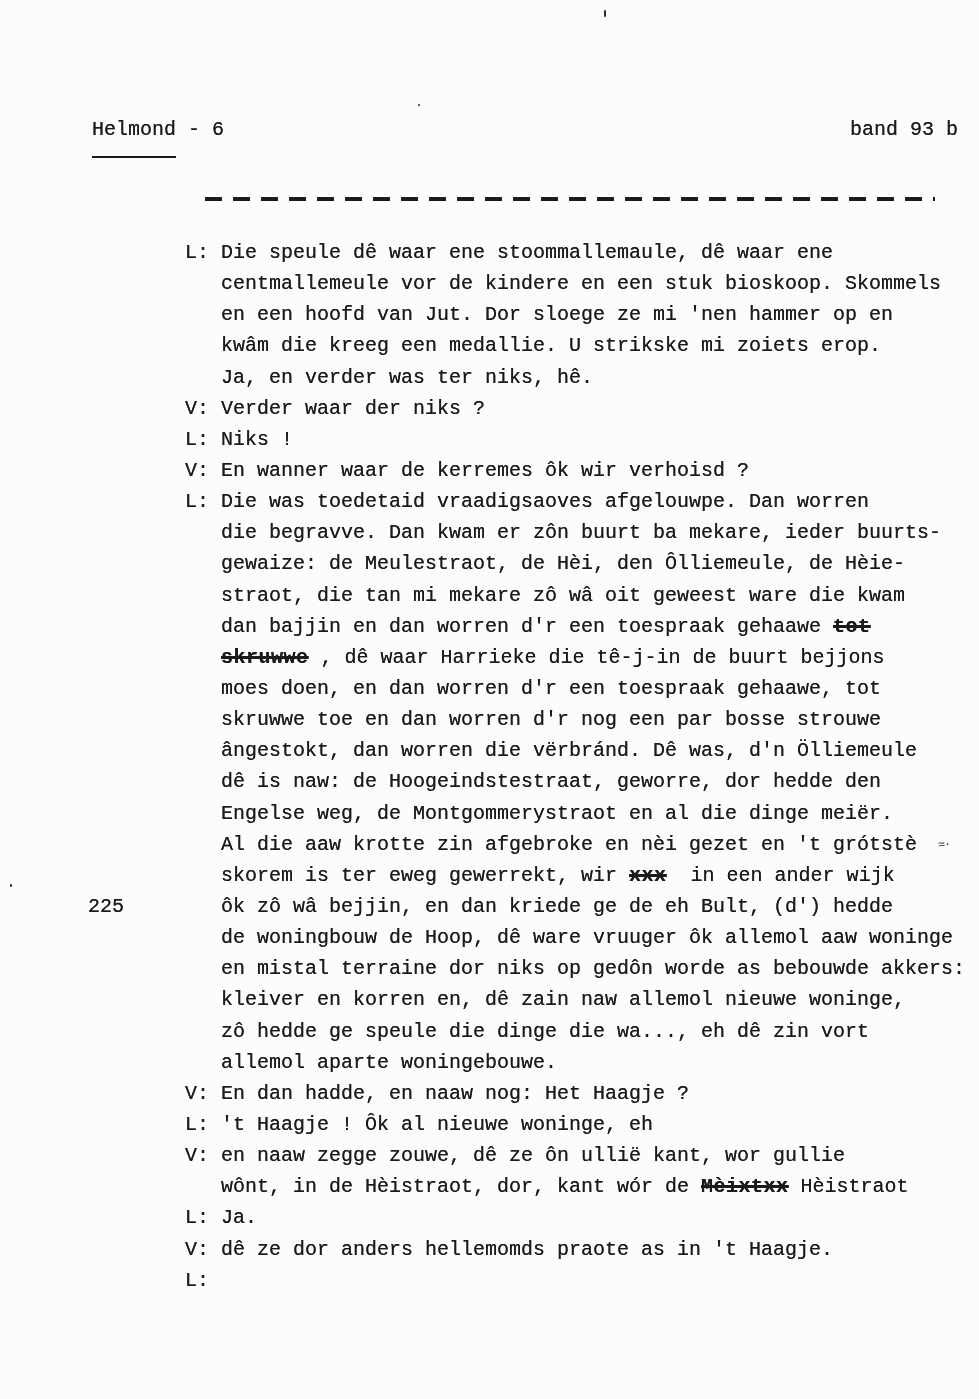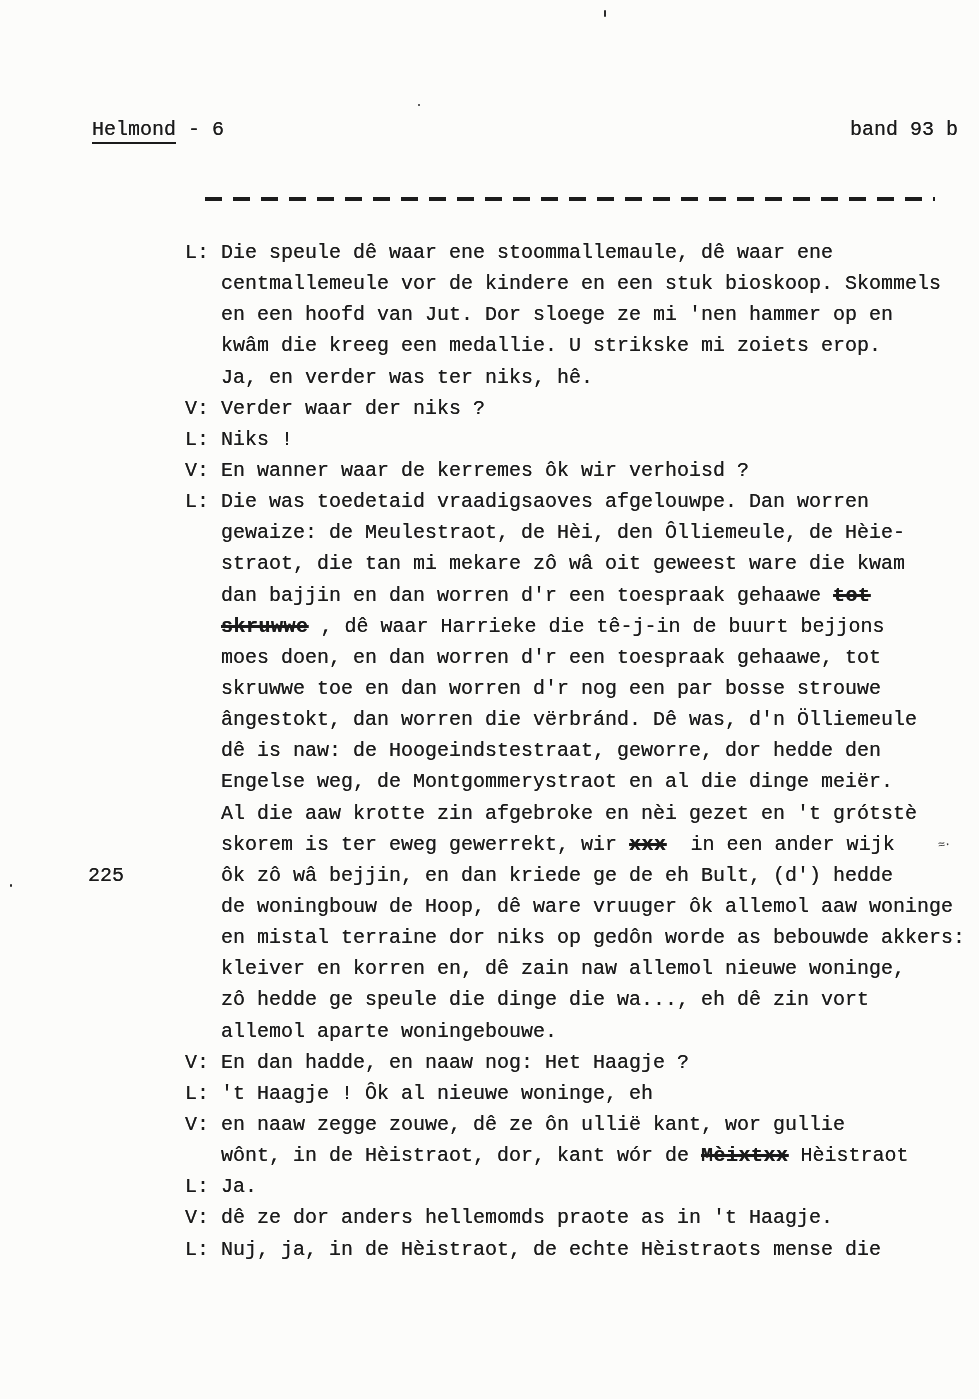--- a/index.html
+++ b/index.html
@@ -12,21 +12,21 @@
     font-family:"Liberation Mono","DejaVu Sans Mono",monospace;
     font-size:20px;
     overflow:hidden;
     text-shadow:0 0 0.5px rgba(20,20,20,0.85);
   }
   .header {
     position:absolute; top:118px; left:92px; right:21px;
     display:flex; justify-content:space-between;
     white-space:pre;
   }
-  .header .title { border-bottom:2.5px solid #1b1b1b; padding-bottom:1px; }
+  .header .title { border-bottom:2.5px solid #1b1b1b; padding-bottom:15px; }
   .separator {
     position:absolute; top:197px; left:205px; width:730px; height:3.5px;
     background:repeating-linear-gradient(90deg,#1c1c1c 0 17px,transparent 17px 28px);
   }
   .dialog {
     position:absolute; top:237px; left:185px; width:790px;
   }
   .line {
     position:relative;
     padding-left:36px;
@@ -68,20 +68,21 @@
   <div class="dialog">
       <div class="line"><span class="speaker">L:</span><span><span>Die speule dê waar ene stoommallemaule, dê waar ene</span></span></div>
       <div class="line"><span><span>centmallemeule vor de kindere en een stuk bioskoop. Skommels</span></span></div>
       <div class="line"><span><span>en een hoofd van Jut. Dor sloege ze mi 'nen hammer op en</span></span></div>
       <div class="line"><span><span>kwâm die kreeg een medallie. U strikske mi zoiets erop.</span></span></div>
       <div class="line"><span><span>Ja, en verder was ter niks, hê.</span></span></div>
       <div class="line"><span class="speaker">V:</span><span><span>Verder waar der niks ?</span></span></div>
       <div class="line"><span class="speaker">L:</span><span><span>Niks !</span></span></div>
       <div class="line"><span class="speaker">V:</span><span><span>En wanner waar de kerremes ôk wir verhoisd ?</span></span></div>
       <div class="line"><span class="speaker">L:</span><span><span>Die was toedetaid vraadigsaoves afgelouwpe. Dan worren</span></span></div>
+      <div class="line"><span><span>die begravve. Dan kwam er zôn buurt ba mekare, ieder buurts-</span></span></div>
       <div class="line"><span><span>gewaize: de Meulestraot, de Hèi, den Ôlliemeule, de Hèie-</span></span></div>
       <div class="line"><span><span>straot, die tan mi mekare zô wâ oit geweest ware die kwam</span></span></div>
       <div class="line"><span><span>dan bajjin en dan worren d'r een toespraak gehaawe </span><span class="xout">tot</span></span></div>
       <div class="line"><span><span class="xout">skruwwe</span><span> , dê waar Harrieke die tê-j-in de buurt bejjons</span></span></div>
       <div class="line"><span><span>moes doen, en dan worren d'r een toespraak gehaawe, tot</span></span></div>
       <div class="line"><span><span>skruwwe toe en dan worren d'r nog een par bosse strouwe</span></span></div>
       <div class="line"><span><span>ângestokt, dan worren die vërbránd. Dê was, d'n Ölliemeule</span></span></div>
       <div class="line"><span><span>dê is naw: de Hoogeindstestraat, geworre, dor hedde den</span></span></div>
       <div class="line"><span><span>Engelse weg, de Montgommerystraot en al die dinge meiër.</span></span></div>
       <div class="line"><span><span>Al die aaw krotte zin afgebroke en nèi gezet en 't grótstè</span></span></div>
@@ -91,21 +92,21 @@
       <div class="line"><span><span>en mistal terraine dor niks op gedôn worde as bebouwde akkers:</span></span></div>
       <div class="line"><span><span>kleiver en korren en, dê zain naw allemol nieuwe woninge,</span></span></div>
       <div class="line"><span><span>zô hedde ge speule die dinge die wa..., eh dê zin vort</span></span></div>
       <div class="line"><span><span>allemol aparte woningebouwe.</span></span></div>
       <div class="line"><span class="speaker">V:</span><span><span>En dan hadde, en naaw nog: Het Haagje ?</span></span></div>
       <div class="line"><span class="speaker">L:</span><span><span>'t Haagje ! Ôk al nieuwe woninge, eh</span></span></div>
       <div class="line"><span class="speaker">V:</span><span><span>en naaw zegge zouwe, dê ze ôn ullië kant, wor gullie</span></span></div>
       <div class="line"><span><span>wônt, in de Hèistraot, dor, kant wór de </span><span class="xout">Mèixtxx</span><span> Hèistraot</span></span></div>
       <div class="line"><span class="speaker">L:</span><span><span>Ja.</span></span></div>
       <div class="line"><span class="speaker">V:</span><span><span>dê ze dor anders hellemomds praote as in 't Haagje.</span></span></div>
-      <div class="line"><span class="speaker">L:</span><span><span>Nuj, ja, in de Hèistraot, de echte Hèistraots mense die</span></span></div>
+      <div class="line"><span class="speaker">L:</span></div>
     </div>
 
   <span class="speck speck-1"></span>
   <span class="speck speck-2"></span>
   <span class="speck speck-3"></span>
   <span class="squiggle">≈·</span>
 
 </div>
 
 </body></html>

